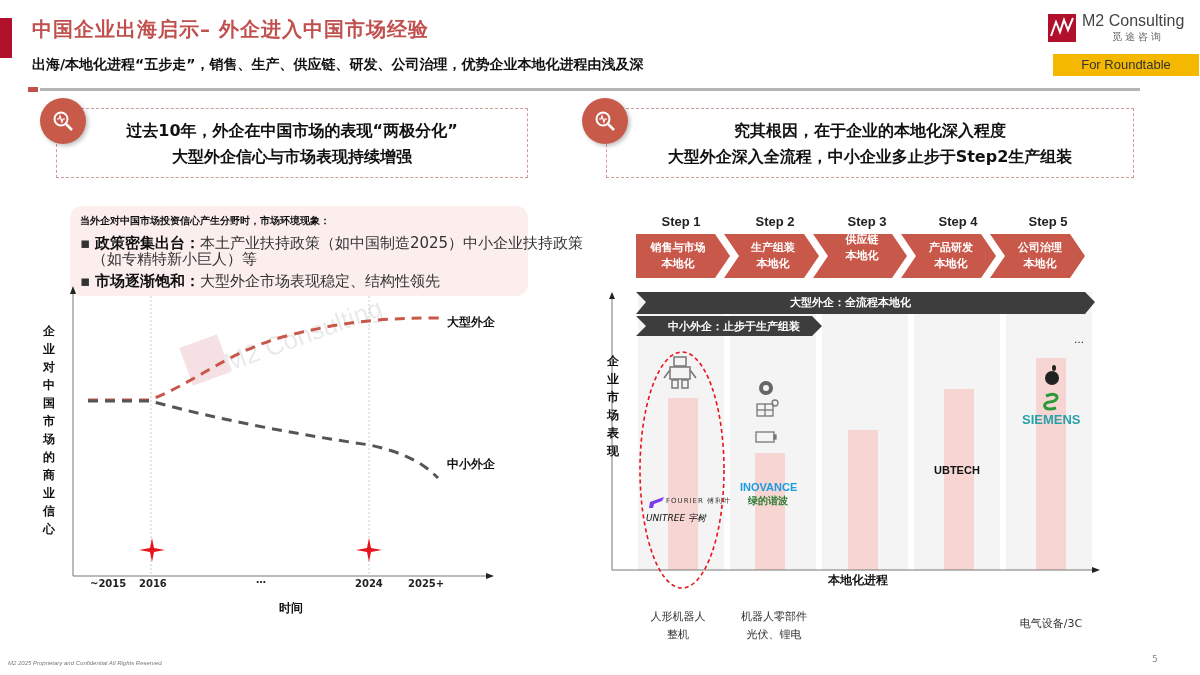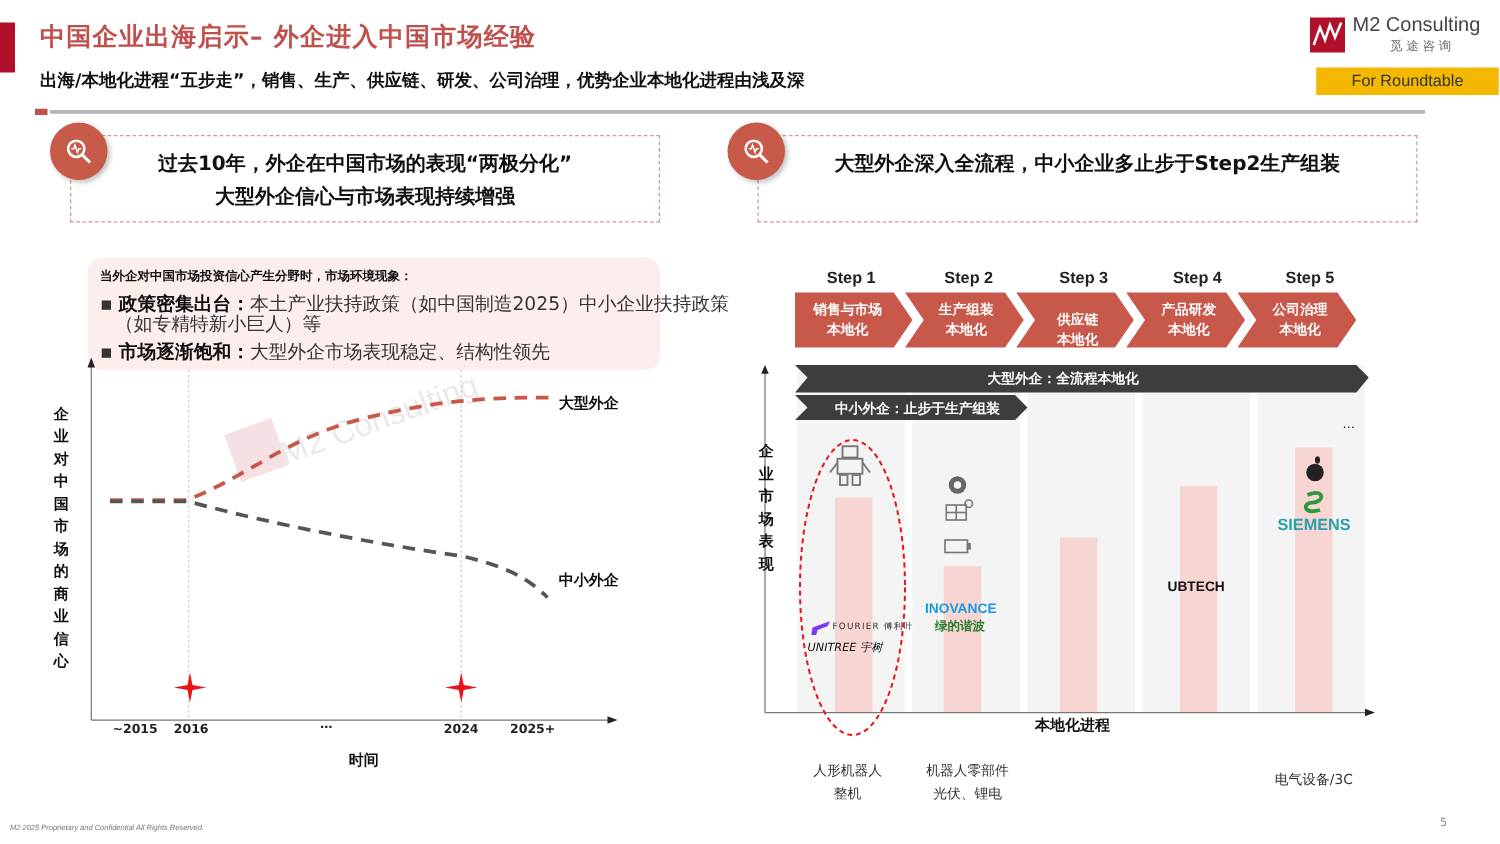--- a/index.html
+++ b/index.html
@@ -107,20 +107,21 @@
 
 <div class="abs callout" style="left:606px;top:108px;width:528px;height:70px;"></div>
 <div class="abs mag" style="left:582px;top:98px;">
   <svg width="24" height="24" viewBox="0 0 24 24">
       <circle cx="10" cy="10" r="6.5" stroke="#fff" stroke-width="2" fill="none"></circle>
       <line x1="15" y1="15" x2="21" y2="21" stroke="#fff" stroke-width="2.5"></line>
       <polyline points="6,10 8,10 9,7 11,13 12,10 14,10" stroke="#fff" stroke-width="1.2" fill="none"></polyline>
     </svg>
 </div>
 <div class="abs callout-text" style="left:606px;top:118px;width:528px;">
+  <div>究其根因，在于企业的本地化深入程度</div>
   <div>大型外企深入全流程，中小企业多止步于Step2生产组装</div>
 </div>
 
 <div class="abs step-title" style="left:641px;top:214px;">Step 1</div>
 <div class="abs step-title" style="left:735px;top:214px;">Step 2</div>
 <div class="abs step-title" style="left:827px;top:214px;">Step 3</div>
 <div class="abs step-title" style="left:918px;top:214px;">Step 4</div>
 <div class="abs step-title" style="left:1008px;top:214px;">Step 5</div>
 
 <svg class="abs" style="left:600px;top:0;" width="600" height="675">
@@ -193,21 +194,21 @@
 <div class="abs" style="left:1074px;top:334px;font-size:10px;">…</div>
 
 <div class="abs chev-text" style="left:640px;top:240px;width:76px;">
     <div>销售与市场</div>
     <div>本地化</div>
   </div>
 <div class="abs chev-text" style="left:738px;top:240px;width:70px;">
     <div>生产组装</div>
     <div>本地化</div>
   </div>
-<div class="abs chev-text" style="left:827px;top:248px;width:70px;">
+<div class="abs chev-text" style="left:827px;top:232px;width:70px;">
     <div>供应链</div>
     <div>本地化</div>
   </div>
 <div class="abs chev-text" style="left:916px;top:240px;width:70px;">
     <div>产品研发</div>
     <div>本地化</div>
   </div>
 <div class="abs chev-text" style="left:1005px;top:240px;width:70px;">
     <div>公司治理</div>
     <div>本地化</div>

